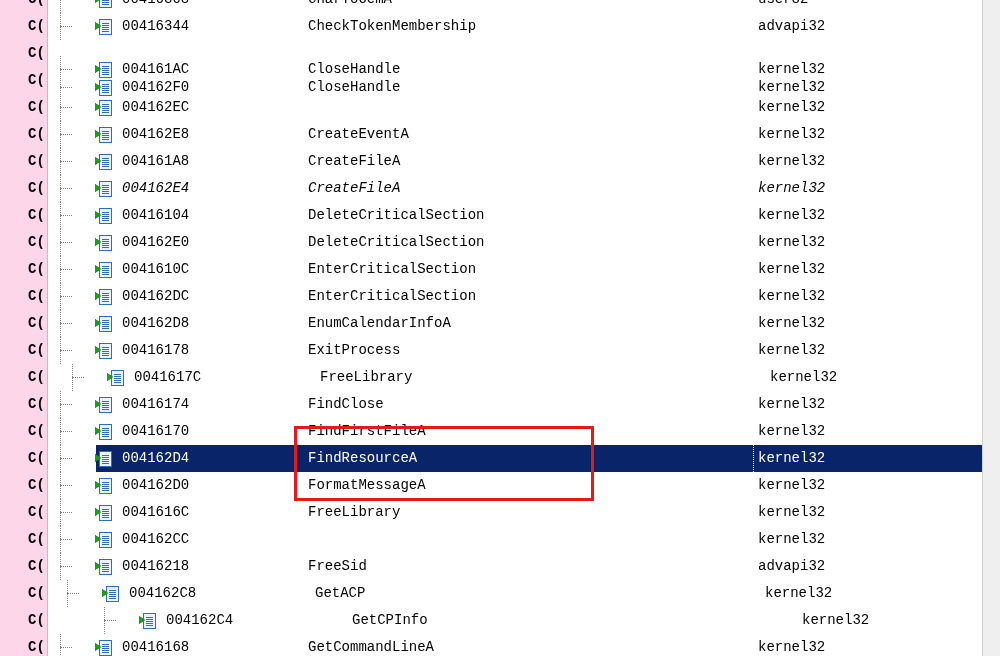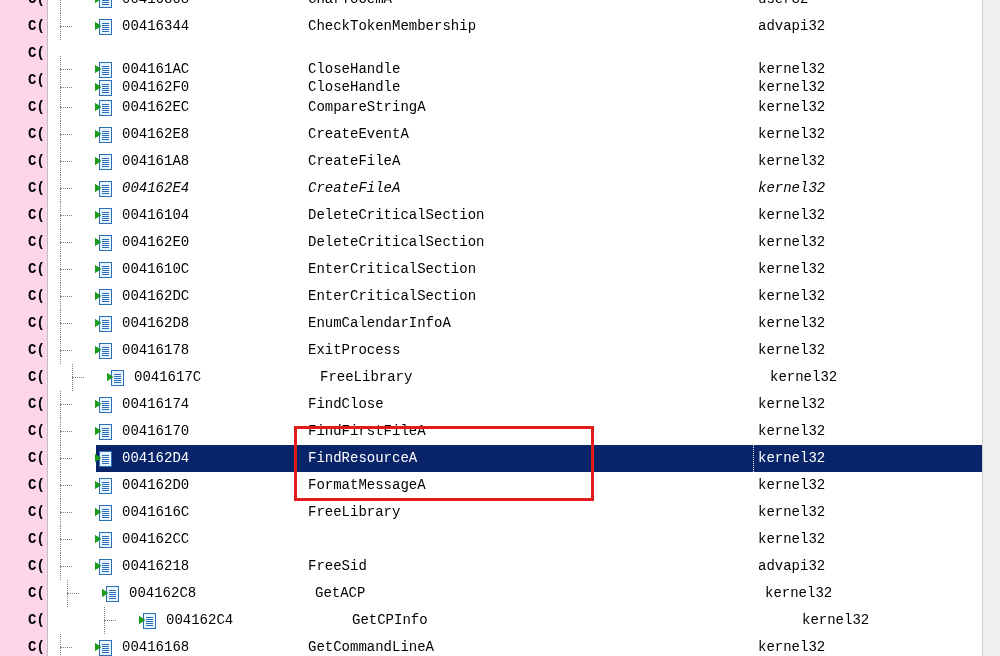--- a/index.html
+++ b/index.html
@@ -298,21 +298,20 @@
           <div class="vline"></div>
           <div class="hline"></div>
         </div>
         <div class="icon">
           <div class="icon-doc">
             <div class="page"></div>
             <div class="arrow"></div>
           </div>
         </div>
         <span class="addr">004162EC</span>
-        <span class="func">CompareStringA</span>
         <span class="mod">kernel32</span>
       </div>
       <div class="row" style="top: 121px; position: absolute; left: 0px; width: 952px;">
         <div class="tree-col">
           <div class="vline"></div>
           <div class="hline"></div>
         </div>
         <div class="icon">
           <div class="icon-doc">
             <div class="page"></div>

